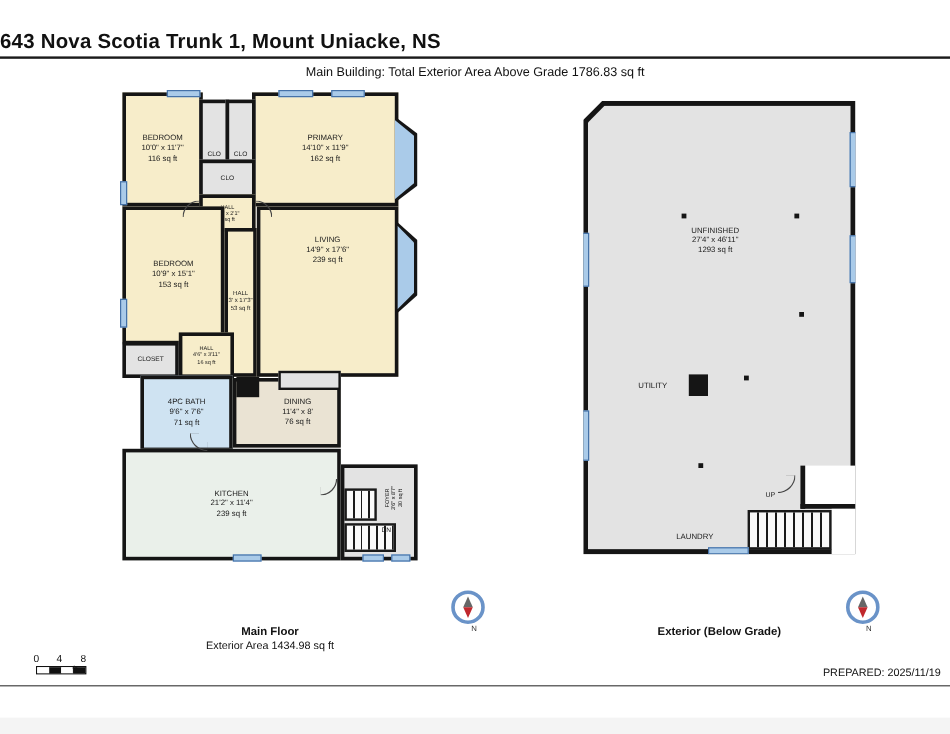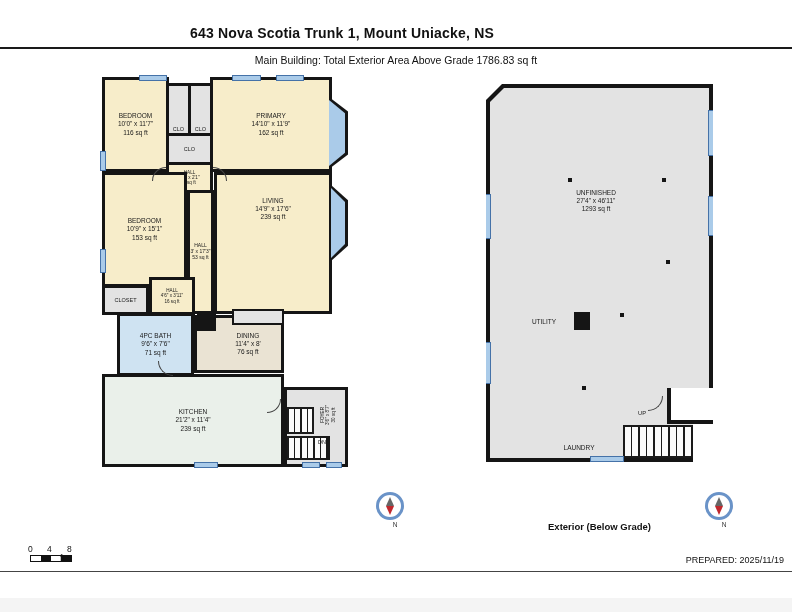--- a/index.html
+++ b/index.html
@@ -1,20 +1,20 @@
 <!DOCTYPE html>
 <html><head>
 <meta charset="utf-8">
 <style>
   html,body{margin:0;padding:0;background:#fff;}
   .page{position:relative;width:792px;height:612px;background:#fff;overflow:hidden;
         font-family:"Liberation Sans",sans-serif;color:#111;}
   
-  .title{position:absolute;top:25px;left:0;width:684px;text-align:center;
-         font-size:14px;font-weight:bold;letter-spacing:.2px;}
+  .title{position:absolute;top:25px;left:0;width:684px;
+         font-size:17px;font-weight:bold;letter-spacing:.2px;}
   .hrule{position:absolute;top:47px;left:0;width:792px;height:2px;background:#1a1a1a;}
   .subtitle{position:absolute;top:54px;left:0;width:792px;text-align:center;font-size:10.5px;}
   
   .nsar{position:absolute;top:20px;right:6px;width:172px;text-align:center;color:#b4b4b4;}
   .nsar .row{display:flex;align-items:flex-end;justify-content:center;font-weight:bold;
              font-size:40px;line-height:.85;letter-spacing:-1px;}
   .nsar .sub{font-size:8px;letter-spacing:1.1px;margin-top:3px;line-height:1.25;}
   
   .room{position:absolute;border:3px solid #151515;display:flex;align-items:center;
         justify-content:center;text-align:center;box-sizing:border-box;}
@@ -233,20 +233,24 @@
     <div class="stairs" style="left:137px;top:341px;width:70px;height:33px;background:repeating-linear-gradient(90deg,#fafafa 0 6px,#1a1a1a 6px 7.5px);"></div>
     <div class="arc arc-br" style="left:162px;top:312px;width:15px;height:15px;"></div>
 
     <div class="win-v" style="left:-1px;top:110px;height:45px;"></div>
     <div class="win-v" style="left:-1px;top:258px;height:42px;"></div>
     <div class="win-v" style="left:222px;top:26px;height:46px;"></div>
     <div class="win-v" style="left:222px;top:112px;height:40px;"></div>
     <div class="win-h" style="left:104px;top:372px;width:34px;"></div>
   </div>
 
+  <div class="caption" style="left:102px;top:521px;width:246px;">
+    <div class="b">Main Floor</div>
+    <div>Exterior Area 1434.98 sq ft</div>
+  </div>
   <div class="caption" style="left:486px;top:521px;width:227px;">
     <div class="b">Exterior (Below Grade)</div>
   </div>
 
   <div class="compass" style="left:375px;top:492px;">
     <div class="ring">
         <div class="nt"></div>
         <div class="nb"></div>
       </div>
     <div class="n">N</div>

